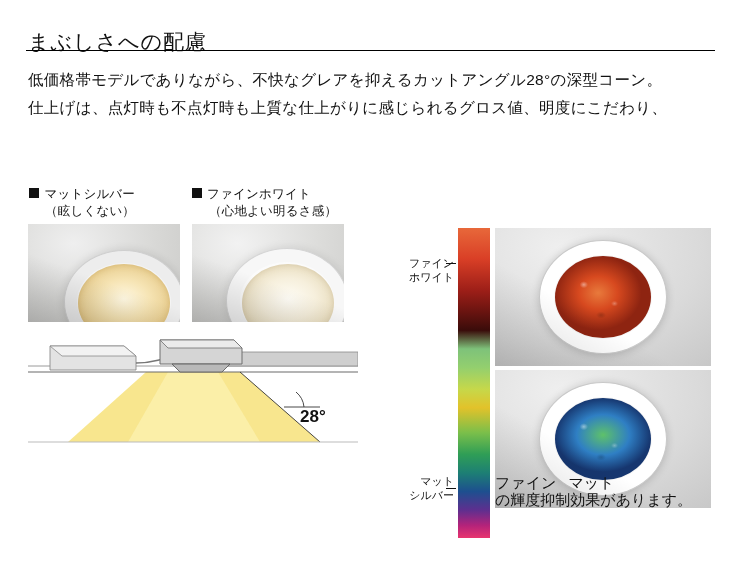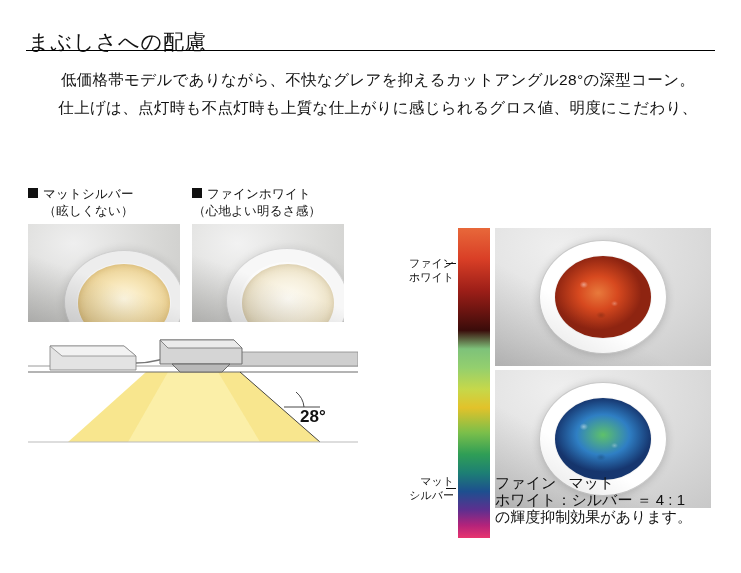--- a/index.html
+++ b/index.html
@@ -32,40 +32,40 @@
   }
   .body-text {
     position: absolute;
     left: 28px; top: 66px;
     width: 700px;
     font-size: 15.5px;
     line-height: 28px;
     letter-spacing: 0.3px;
     color: #111;
   }
-  .body-text div { white-space: nowrap; text-align: center; }
+  .body-text div { white-space: nowrap; }
 
   
   .sample-label {
     position: absolute;
     font-size: 12.5px;
     line-height: 17px;
     letter-spacing: 0.2px;
     color: #111;
   }
   .sq {
     display: inline-block;
     width: 10px; height: 10px;
     background: #111;
     margin-right: 5px;
     vertical-align: 0px;
   }
   .label-a { left: 28px;  top: 186px; text-align: right; }
   .label-b { left: 192px; top: 186px; }
-  .label-line2 { display:block; margin-left: 1px; }
+  .label-line2 { display:block; margin-left: 17px; }
 
   
   .photo {
     position: absolute;
     overflow: hidden;
     background: #d9d9d9;
   }
   .photo-a { left: 28px;  top: 224px; width: 152px; height: 98px; }
   .photo-b { left: 192px; top: 224px; width: 152px; height: 98px; }
 
@@ -325,17 +325,16 @@
     <div class="lamp-inner lamp-inner-2">
       <div class="lamp-speck"></div>
     </div>
     <div class="lamp-shade"></div>
   </div>
 
   <div class="caption">
     <div class="row hdr">
       <span>ファイン</span><span>マット</span>
     </div>
-    <div class="row">ホワイト：シルバー ＝ 4 : 1</div>
     <div class="row">の輝度抑制効果があります。</div>
   </div>
 
 </div>
 
 </body></html>

